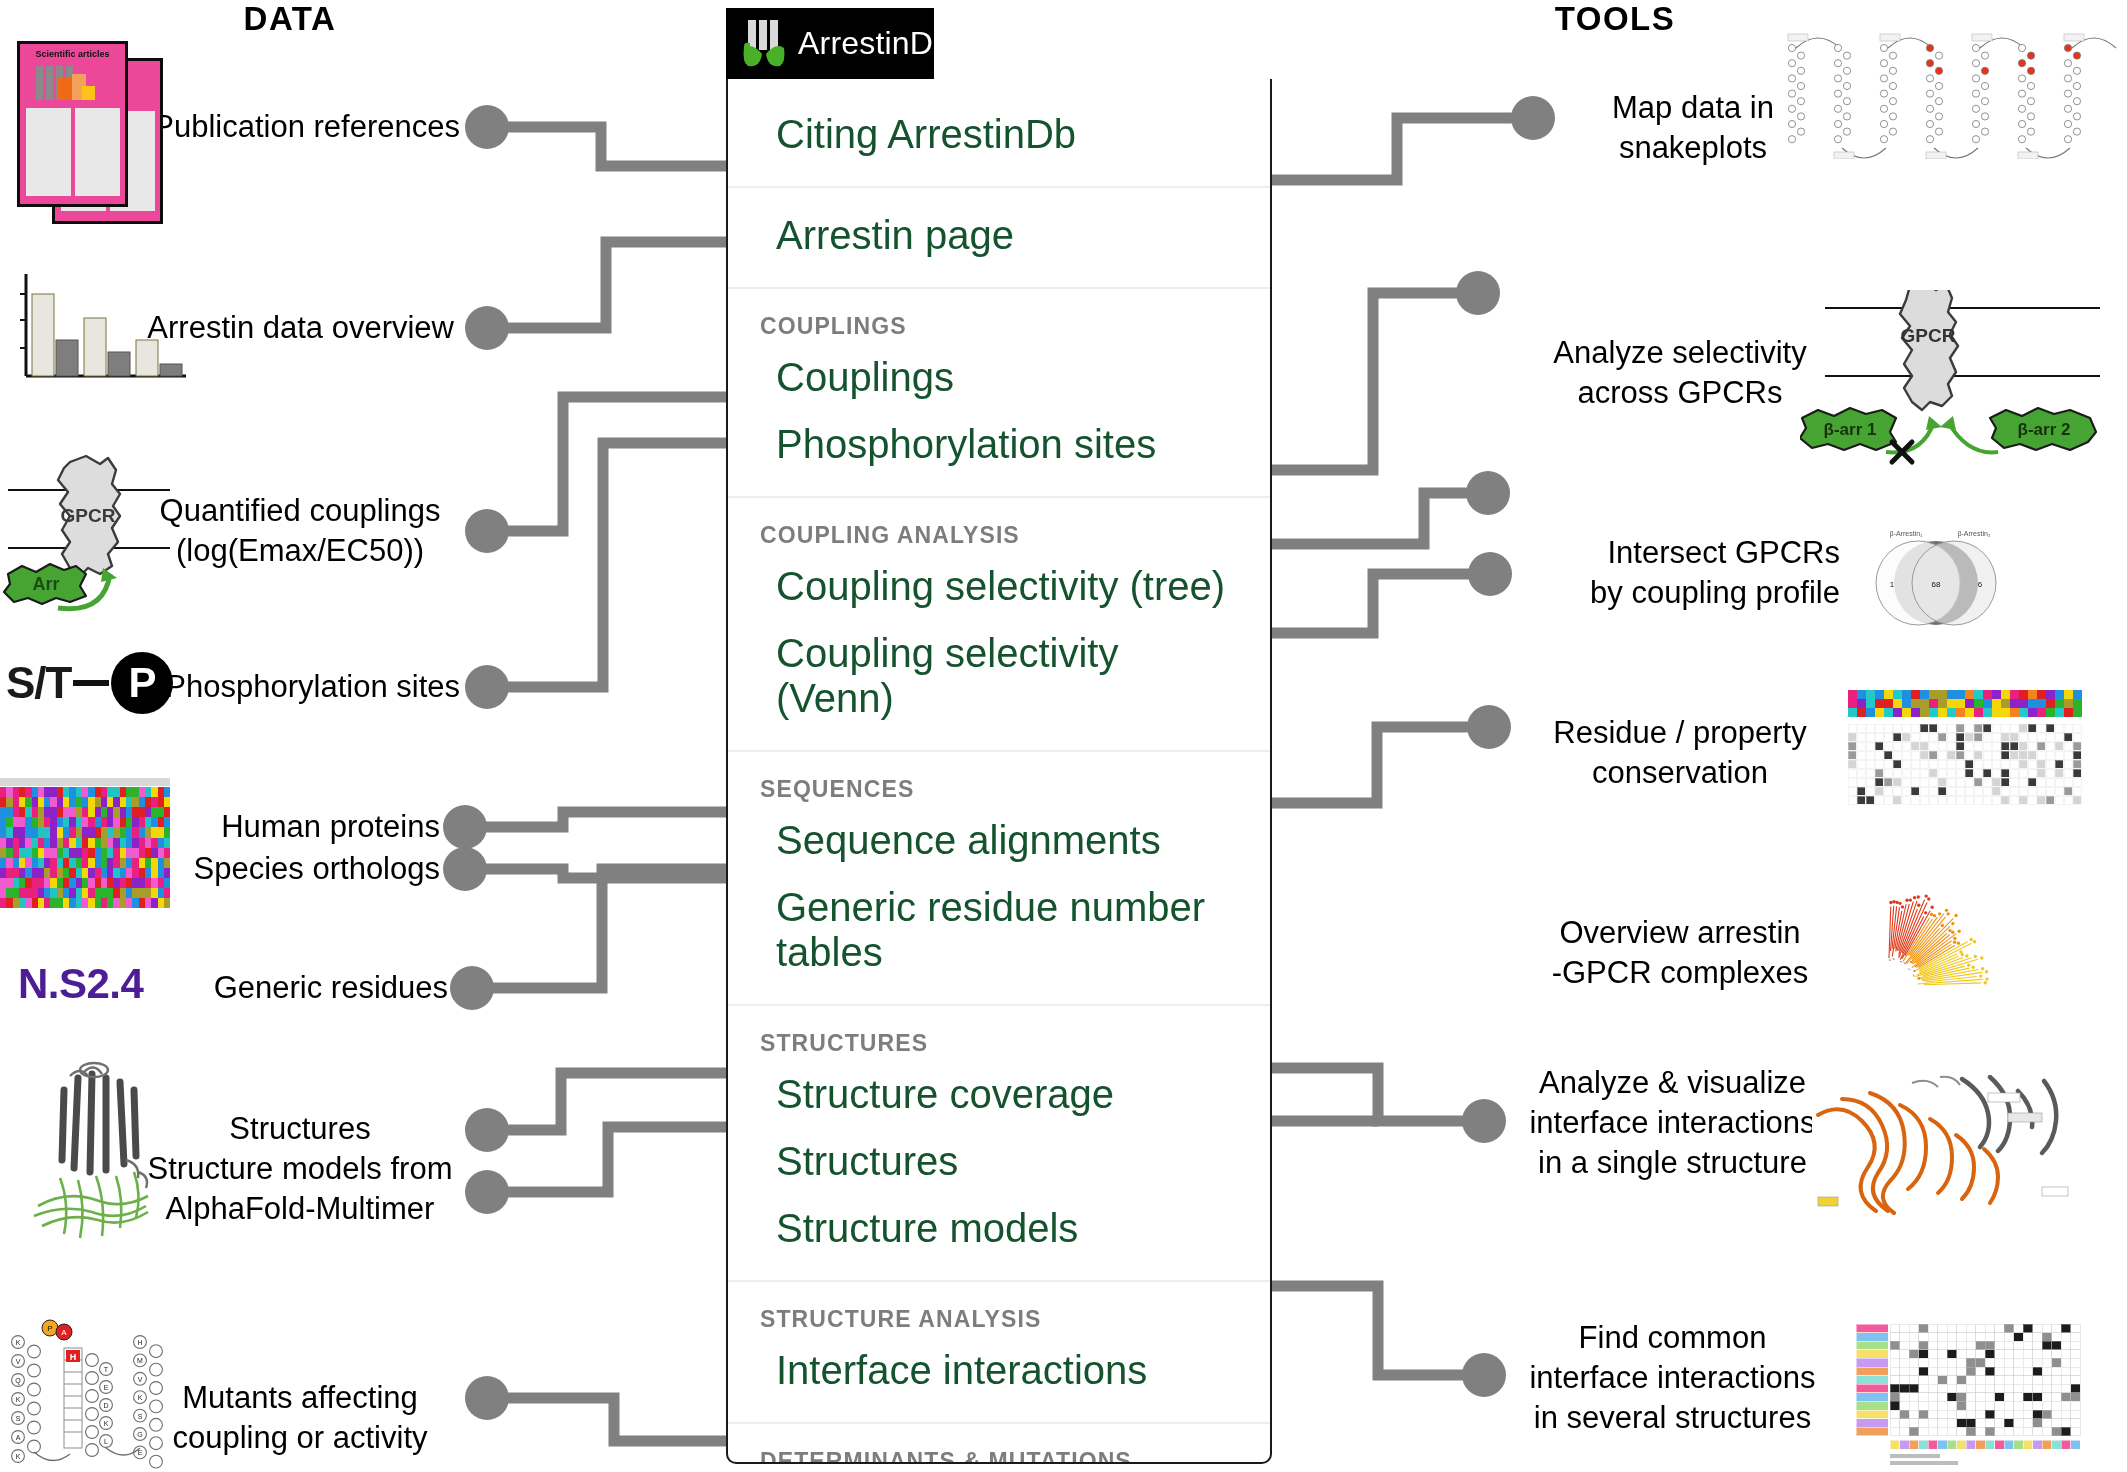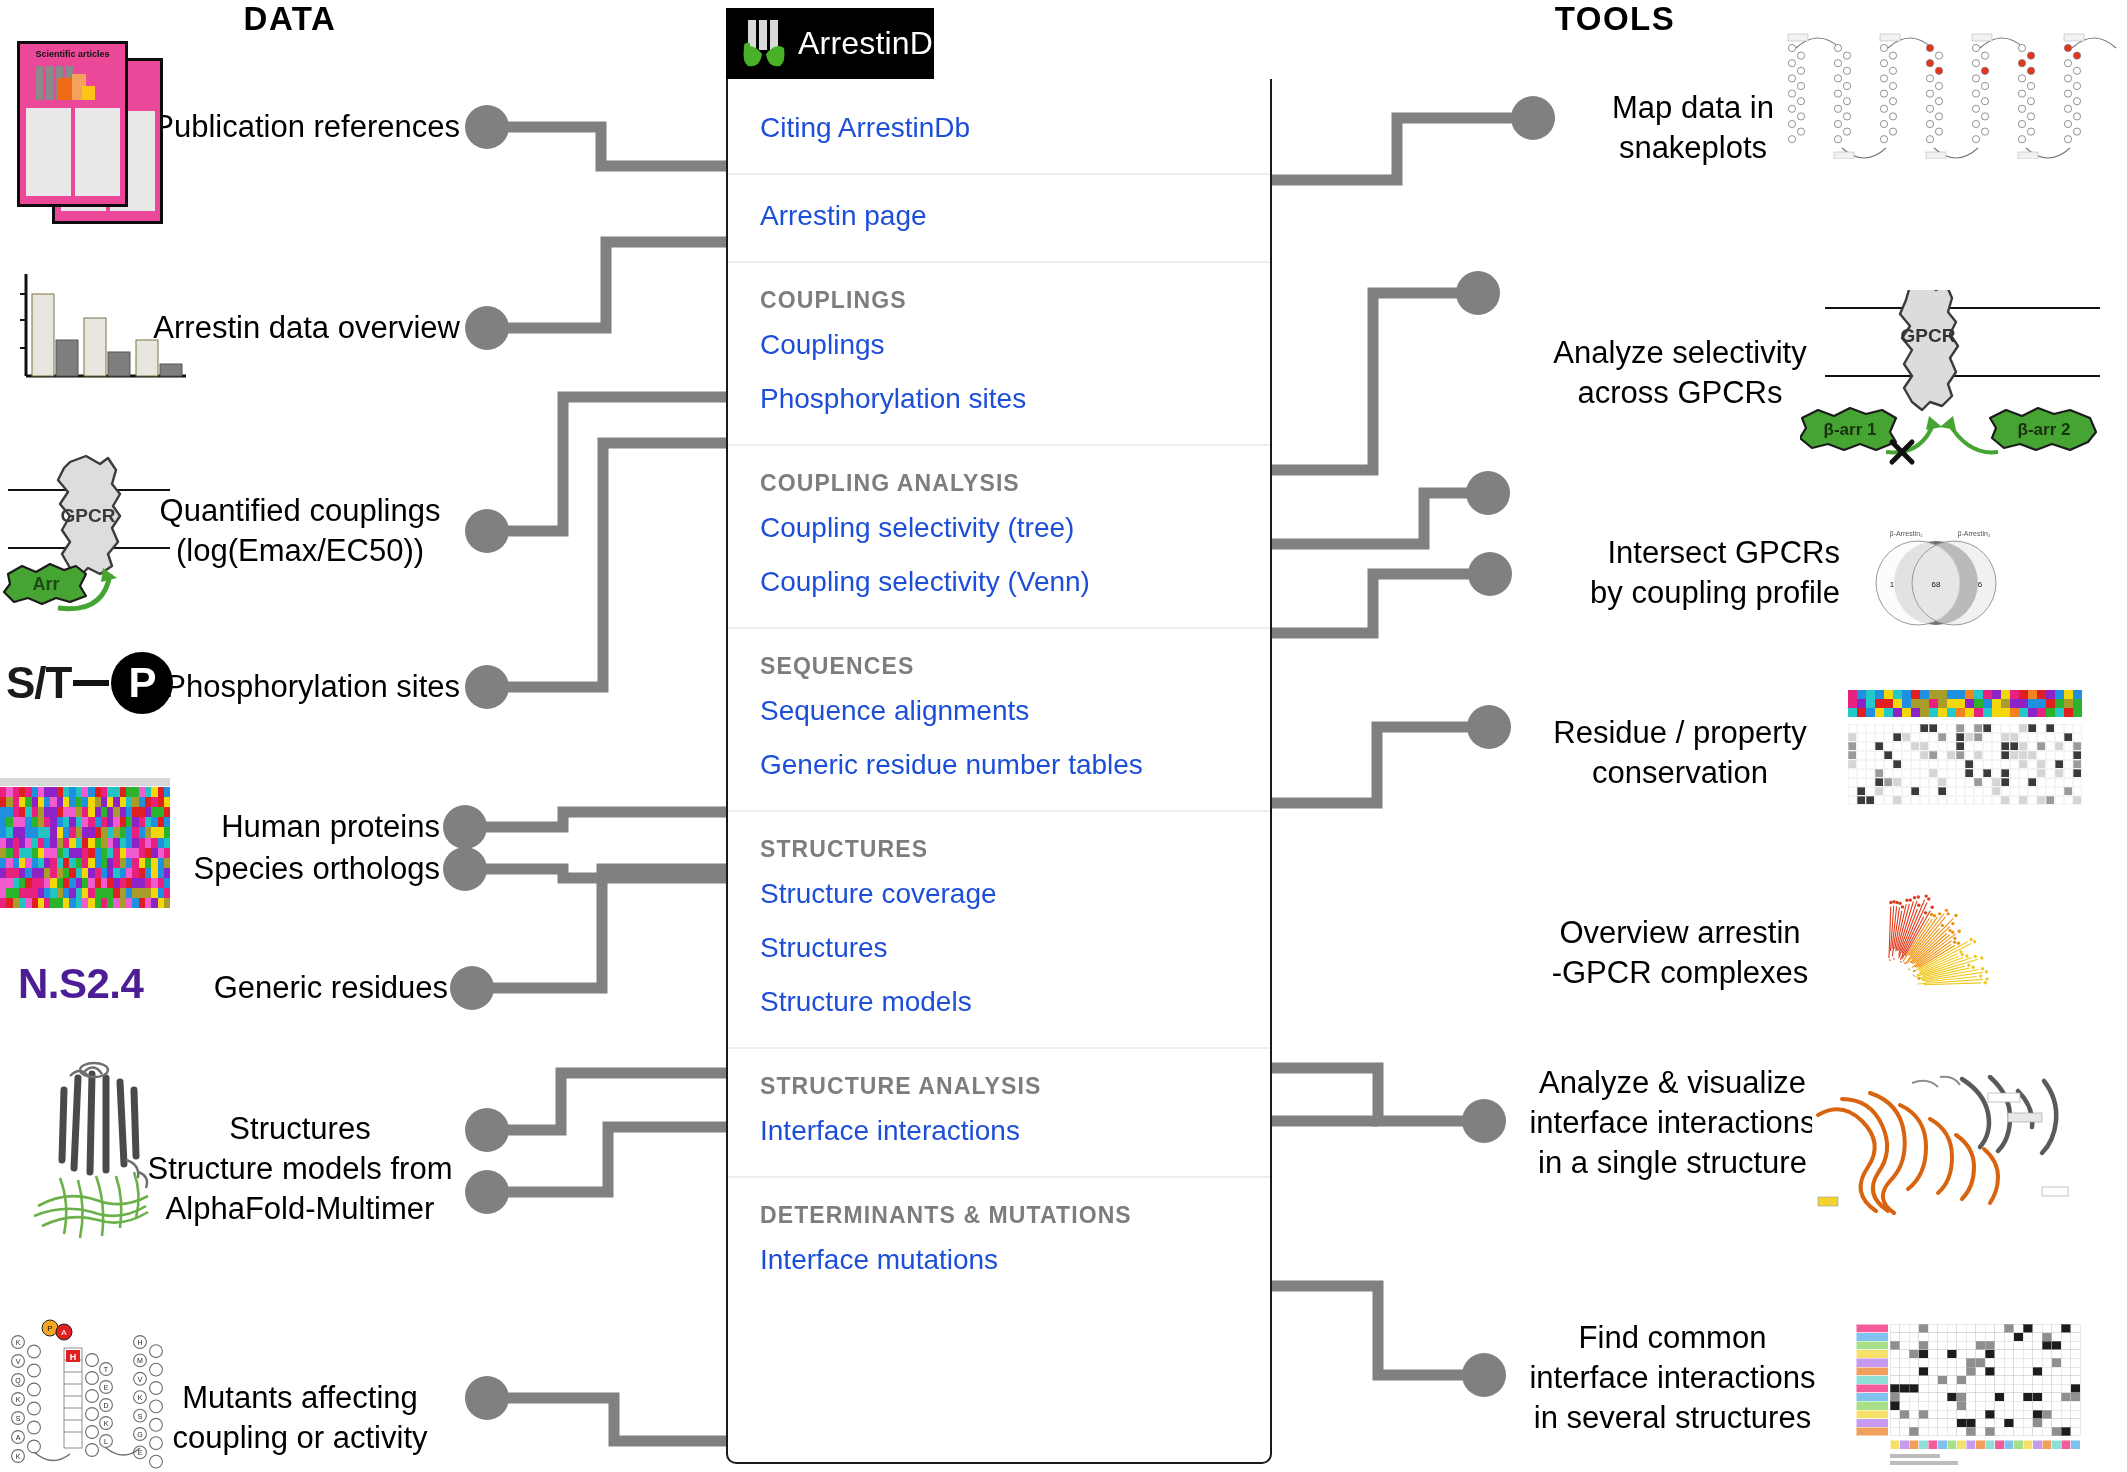--- a/index.html
+++ b/index.html
@@ -48,21 +48,21 @@
     box-sizing:border-box;z-index:30;overflow:hidden;
   }
   .menu-group{border-bottom:2px solid #eeeeee;padding:14px 0 18px 0;}
   .menu-group:last-child{border-bottom:none;}
   .menu-group.g-first{padding-top:22px;}
   .menu-head{
     font-size:23px;font-weight:bold;color:#7d7d7d;letter-spacing:1.1px;
     padding:10px 32px 4px 32px;
   }
   .menu-item{
-    font-size:28px;color:#1d4ed8;padding:11px 32px;cursor:pointer;
+    font-size:40px;color:#14532d;padding:11px 32px;cursor:pointer;margin-left:16px;
   }
 
   
   .thumb{position:absolute;}
 
   
   .paper{
     position:absolute;background:#ec4899;border:3px solid #0d0d0d;
   }
   .paper .ptitle{
@@ -146,21 +146,21 @@
     <circle cx="1484" cy="1121" r="22"></circle>
     <circle cx="1484" cy="1375" r="22"></circle>
   </g>
 </svg>
 
 <div class="abs col-head" style="left:180px;top:0px;width:220px;">DATA</div>
 <div class="abs col-head" style="left:1505px;top:0px;width:220px;">TOOLS</div>
 
 <div class="abs lbl r-align" style="left:110px;top:107px;width:350px;">Publication references</div>
 
-<div class="abs lbl r-align" style="left:110px;top:308px;width:350px;">Arrestin data overview</div>
+<div class="abs lbl r-align" style="left:104px;top:308px;width:350px;">Arrestin data overview</div>
 
 <div class="abs" style="left:130px;top:491px;width:340px;text-align:center;">
   <div class="lbl">Quantified couplings</div>
   <div class="lbl">(log(Emax/EC50))</div>
 </div>
 
 <div class="abs lbl r-align" style="left:110px;top:667px;width:350px;">Phosphorylation sites</div>
 
 <div class="abs lbl r-align" style="left:110px;top:807px;width:330px;">Human proteins</div>
 

